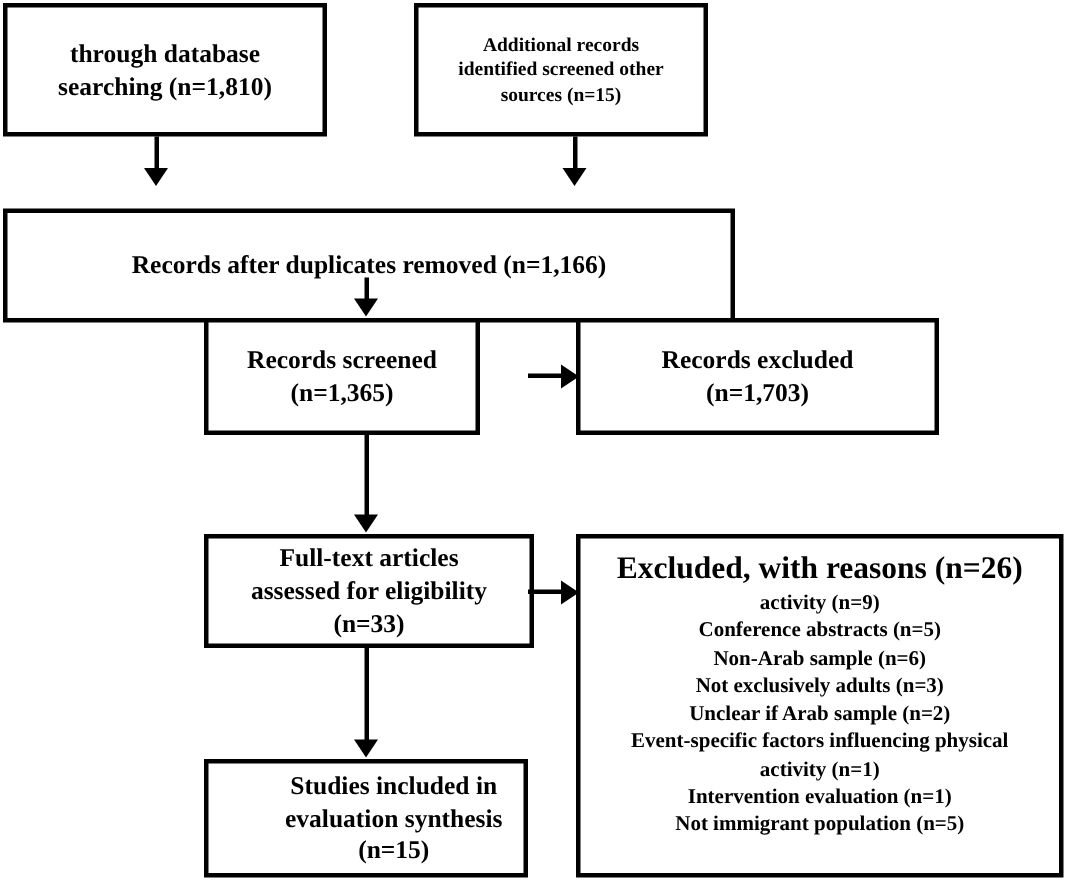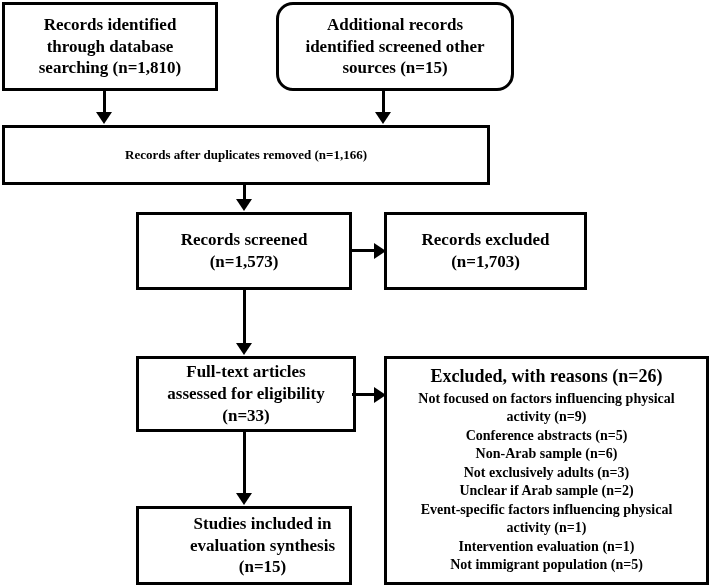--- a/index.html
+++ b/index.html
@@ -27,28 +27,28 @@
     text-align: center;
     font-weight: bold;
     color: #000000;
     line-height: 1.28;
     padding: 2px 6px;
   }
   .box .line { display: block; white-space: nowrap; }
 
   
   #box-db        { left: 2px;   top: 2px;   width: 216px; height: 89px;  font-size: 17px; }
-  #box-other     { left: 276px; top: 2px;   width: 238px; height: 89px;  font-size: 17px; border-radius: 17px; }
-  #box-dedup     { left: 2px;   top: 125px; width: 488px; height: 60px;  font-size: 13px; }
-  #box-screened  { left: 136px; top: 212px; width: 216px; height: 78px;  font-size: 17px; }
-  #box-excluded  { left: 384px; top: 212px; width: 203px; height: 78px;  font-size: 17px; }
+  #box-other     { left: 276px; top: 2px;   width: 196px; height: 89px;  font-size: 13px; }
+  #box-dedup     { left: 2px;   top: 139px; width: 488px; height: 76px;  font-size: 17px; }
+  #box-screened  { left: 136px; top: 212px; width: 184px; height: 78px;  font-size: 17px; }
+  #box-excluded  { left: 384px; top: 212px; width: 242px; height: 78px;  font-size: 17px; }
   #box-fulltext  { left: 136px; top: 356px; width: 220px; height: 76px;  font-size: 17px; }
   #box-reasons   { left: 384px; top: 356px; width: 325px; height: 229px; font-size: 14px;
                    justify-content: flex-start; padding-top: 6px; line-height: 1.32; }
-  #box-reasons .reasons-title { font-size: 18px; margin-bottom: 1px; }
+  #box-reasons .reasons-title { font-size: 21px; margin-bottom: 1px; }
   #box-reasons .reason { display: block; }
   #box-included  { left: 136px; top: 506px; width: 216px; height: 79px;  font-size: 17px; padding-left: 43px; }
 
   
   .conn-v {
     position: absolute;
     width: 3px;
     background: #000000;
   }
   .conn-h {
@@ -92,21 +92,20 @@
   
   #conn-ft-v      { left: 243px; top: 432px; height: 62px; }
   #arrow-ftv      { left: 236px; top: 493px; }
 </style>
 </head>
 <body>
 
 <div id="diagram">
 
   <div class="box" id="box-db">
-    <span class="line">Records identified</span>
     <span class="line">through database</span>
     <span class="line">searching (n=1,810)</span>
   </div>
 
   <div class="box" id="box-other">
     <span class="line">Additional records</span>
     <span class="line">identified screened other</span>
     <span class="line">sources (n=15)</span>
   </div>
 
@@ -117,21 +116,21 @@
 
   <div class="box" id="box-dedup">
     <span class="line">Records after duplicates removed (n=1,166)</span>
   </div>
 
   <div class="conn-v" id="conn-dedup-v"></div>
   <div class="arrow-down" id="arrow-dedup"></div>
 
   <div class="box" id="box-screened">
     <span class="line">Records screened</span>
-    <span class="line">(n=1,573)</span>
+    <span class="line">(n=1,365)</span>
   </div>
 
   <div class="conn-h" id="conn-scr-h"></div>
   <div class="arrow-right" id="arrow-scr"></div>
 
   <div class="box" id="box-excluded">
     <span class="line">Records excluded</span>
     <span class="line">(n=1,703)</span>
   </div>
 
@@ -143,21 +142,20 @@
     <span class="line">assessed for eligibility</span>
     <span class="line">(n=33)</span>
   </div>
 
   <div class="conn-h" id="conn-ft-h"></div>
   <div class="arrow-right" id="arrow-ft"></div>
 
   <div class="box" id="box-reasons">
     <span class="line reasons-title">Excluded, with reasons (n=26)</span>
 
-    <span class="reason line">Not focused on factors influencing physical</span>
     <span class="reason line">activity (n=9)</span>
 
     <span class="reason line">Conference abstracts (n=5)</span>
     <span class="reason line">Non-Arab sample (n=6)</span>
     <span class="reason line">Not exclusively adults (n=3)</span>
     <span class="reason line">Unclear if Arab sample (n=2)</span>
 
     <span class="reason line">Event-specific factors influencing physical</span>
     <span class="reason line">activity (n=1)</span>
 

